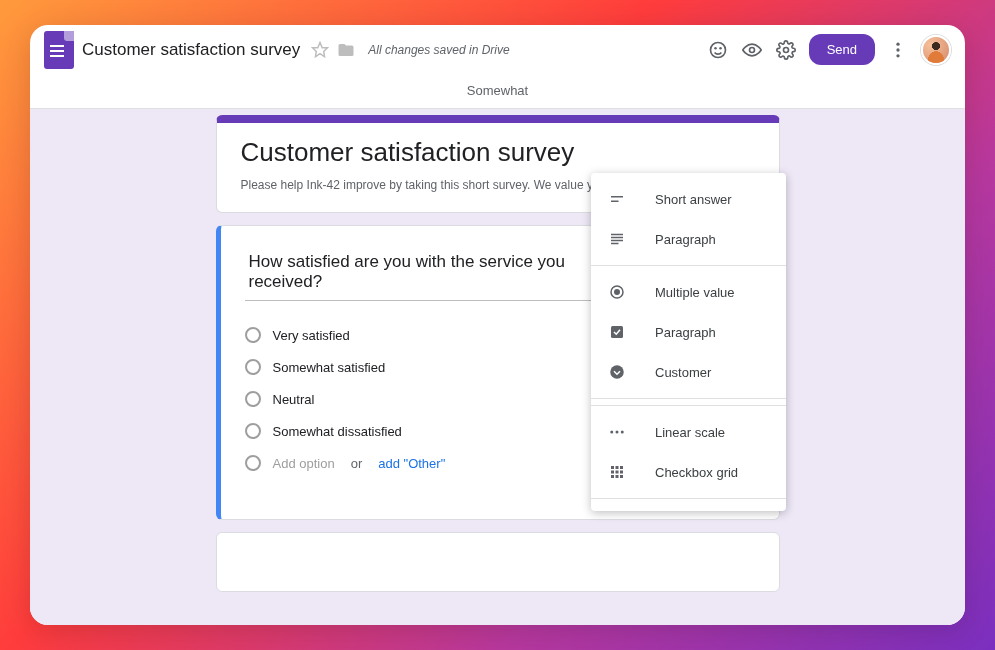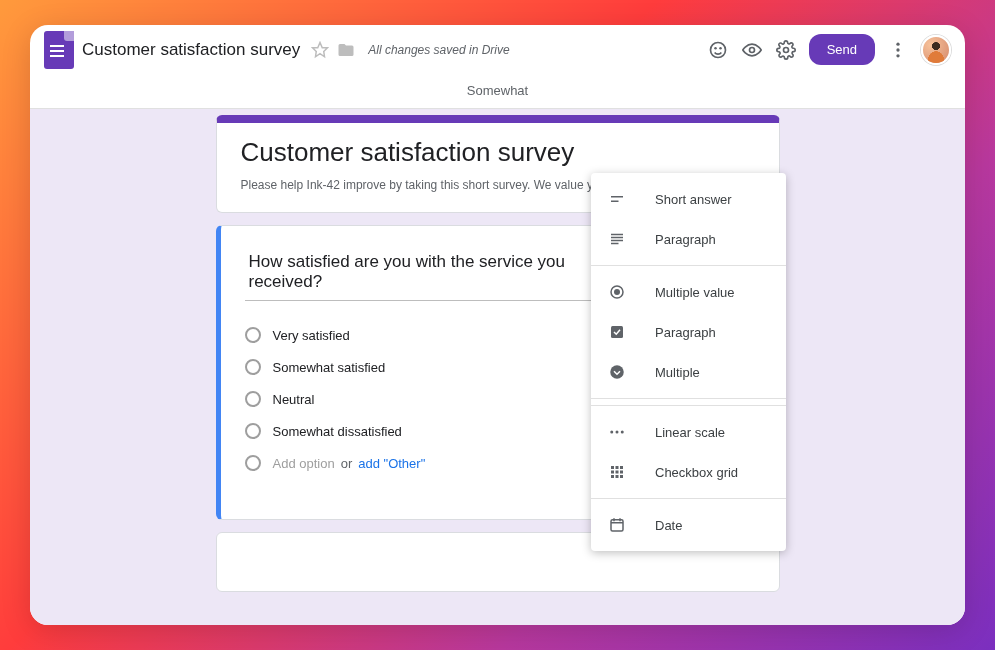--- a/index.html
+++ b/index.html
@@ -36,21 +36,21 @@
   .card{background:#fff;border-radius:6px;border:1px solid #dadce0;margin-bottom:12px;padding:22px 24px 20px;}
   .title-card{border-top:8px solid #673ab7;padding-top:14px;}
   .form-title{font-size:26px;color:#202124;margin-bottom:10px;}
   .form-desc{font-size:12px;color:#5f6368;}
   .question-card{padding:18px 24px 40px;position:relative;}
   .question-card.active{border-left:5px solid #4285f4;}
   .q-title{font-size:17px;color:#202124;padding:8px 4px;border-bottom:1px solid #bdbdbd;width:350px;margin-bottom:18px;}
   .opt-row{display:flex;align-items:center;font-size:13px;color:#202124;padding:8px 0;}
   .radio{width:16px;height:16px;border:2px solid #9e9e9e;border-radius:50%;margin-right:12px;flex-shrink:0;}
   .add-opt{color:#9e9e9e;text-align:center;}
-  .or{color:#5f6368;margin:0 6px;}
+  .or{color:#5f6368;margin:0 16px;}
   .add-other{color:#1a73e8;cursor:pointer;}
   .dup-icon{position:absolute;right:24px;bottom:14px;color:#5f6368;width:20px;height:20px;}
   
   .type-menu{position:absolute;left:561px;top:64px;width:195px;background:#fff;border-radius:4px;box-shadow:0 2px 10px rgba(0,0,0,.25);padding:6px 0;z-index:50;}
   .menu-item{display:flex;align-items:center;padding:10px 16px;font-size:13px;color:#3c4043;cursor:pointer;gap:12px;}
   .menu-icon{width:20px;height:20px;margin-right:16px;display:flex;align-items:center;justify-content:center;color:#5f6368;flex-shrink:0;}
   .menu-sep{height:1px;background:#e0e0e0;margin:6px 0;}
   svg{display:block;}
 </style>
 </head>
@@ -191,21 +191,21 @@
           </span>
         <span>Paragraph</span>
       </div>
       <div class="menu-item">
         <span class="menu-icon">
             <svg width="18" height="18" viewBox="0 0 24 24">
               <circle cx="12" cy="12" r="9" fill="currentColor"></circle>
               <path d="M8 11l4 4 4-4" stroke="#fff" stroke-width="2" fill="none"></path>
             </svg>
           </span>
-        <span>Multiple</span>
+        <span>Customer</span>
       </div>
       <div class="menu-sep"></div>
       <div class="menu-sep"></div>
       <div class="menu-item">
         <span class="menu-icon">
             <svg width="18" height="18" viewBox="0 0 24 24" fill="currentColor">
               <circle cx="5" cy="12" r="2"></circle>
               <circle cx="12" cy="12" r="2"></circle>
               <circle cx="19" cy="12" r="2"></circle>
             </svg>
@@ -222,27 +222,16 @@
               <rect x="10" y="10" width="4" height="4"></rect>
               <rect x="16" y="10" width="4" height="4"></rect>
               <rect x="4" y="16" width="4" height="4"></rect>
               <rect x="10" y="16" width="4" height="4"></rect>
               <rect x="16" y="16" width="4" height="4"></rect>
             </svg>
           </span>
         <span>Checkbox grid</span>
       </div>
       <div class="menu-sep"></div>
-      <div class="menu-item">
-        <span class="menu-icon">
-            <svg width="18" height="18" viewBox="0 0 24 24" fill="none" stroke="currentColor" stroke-width="2">
-              <rect x="4" y="5" width="16" height="15" rx="2"></rect>
-              <line x1="4" y1="9" x2="20" y2="9"></line>
-              <line x1="8" y1="3" x2="8" y2="7"></line>
-              <line x1="16" y1="3" x2="16" y2="7"></line>
-            </svg>
-          </span>
-        <span>Date</span>
-      </div>
 
     </div>
   </div>
 </div>
 
 </body></html>

